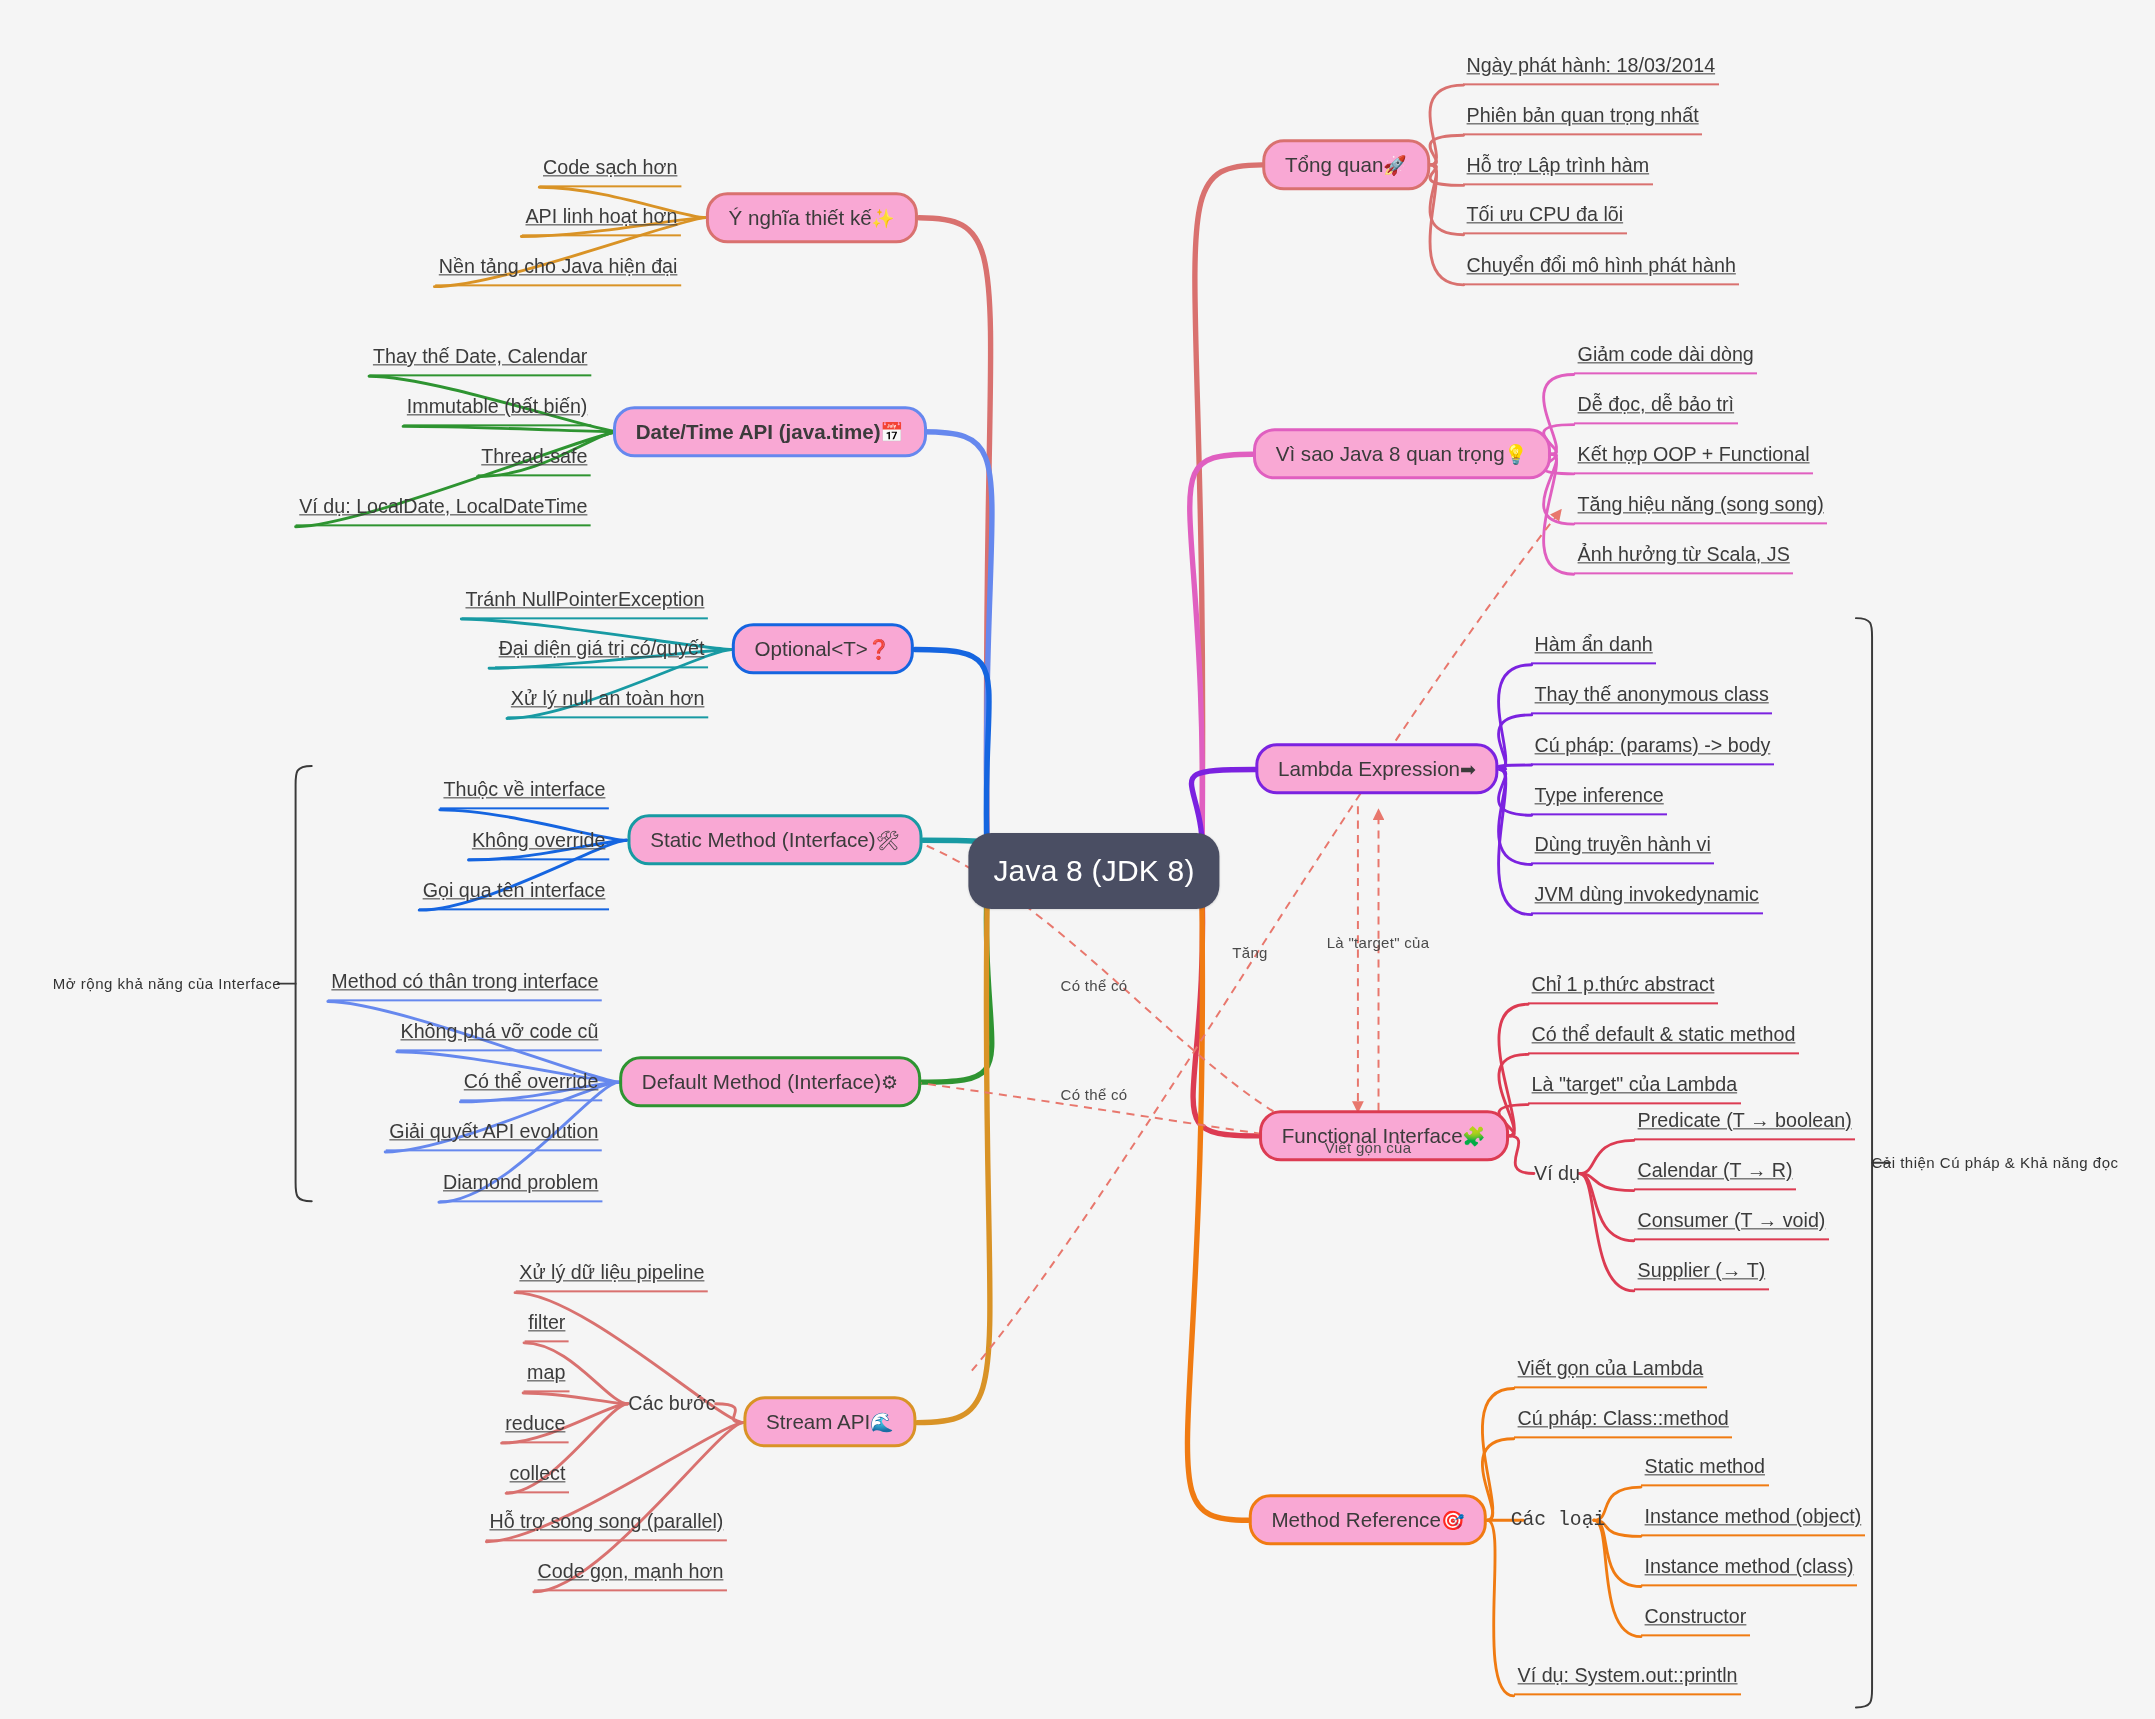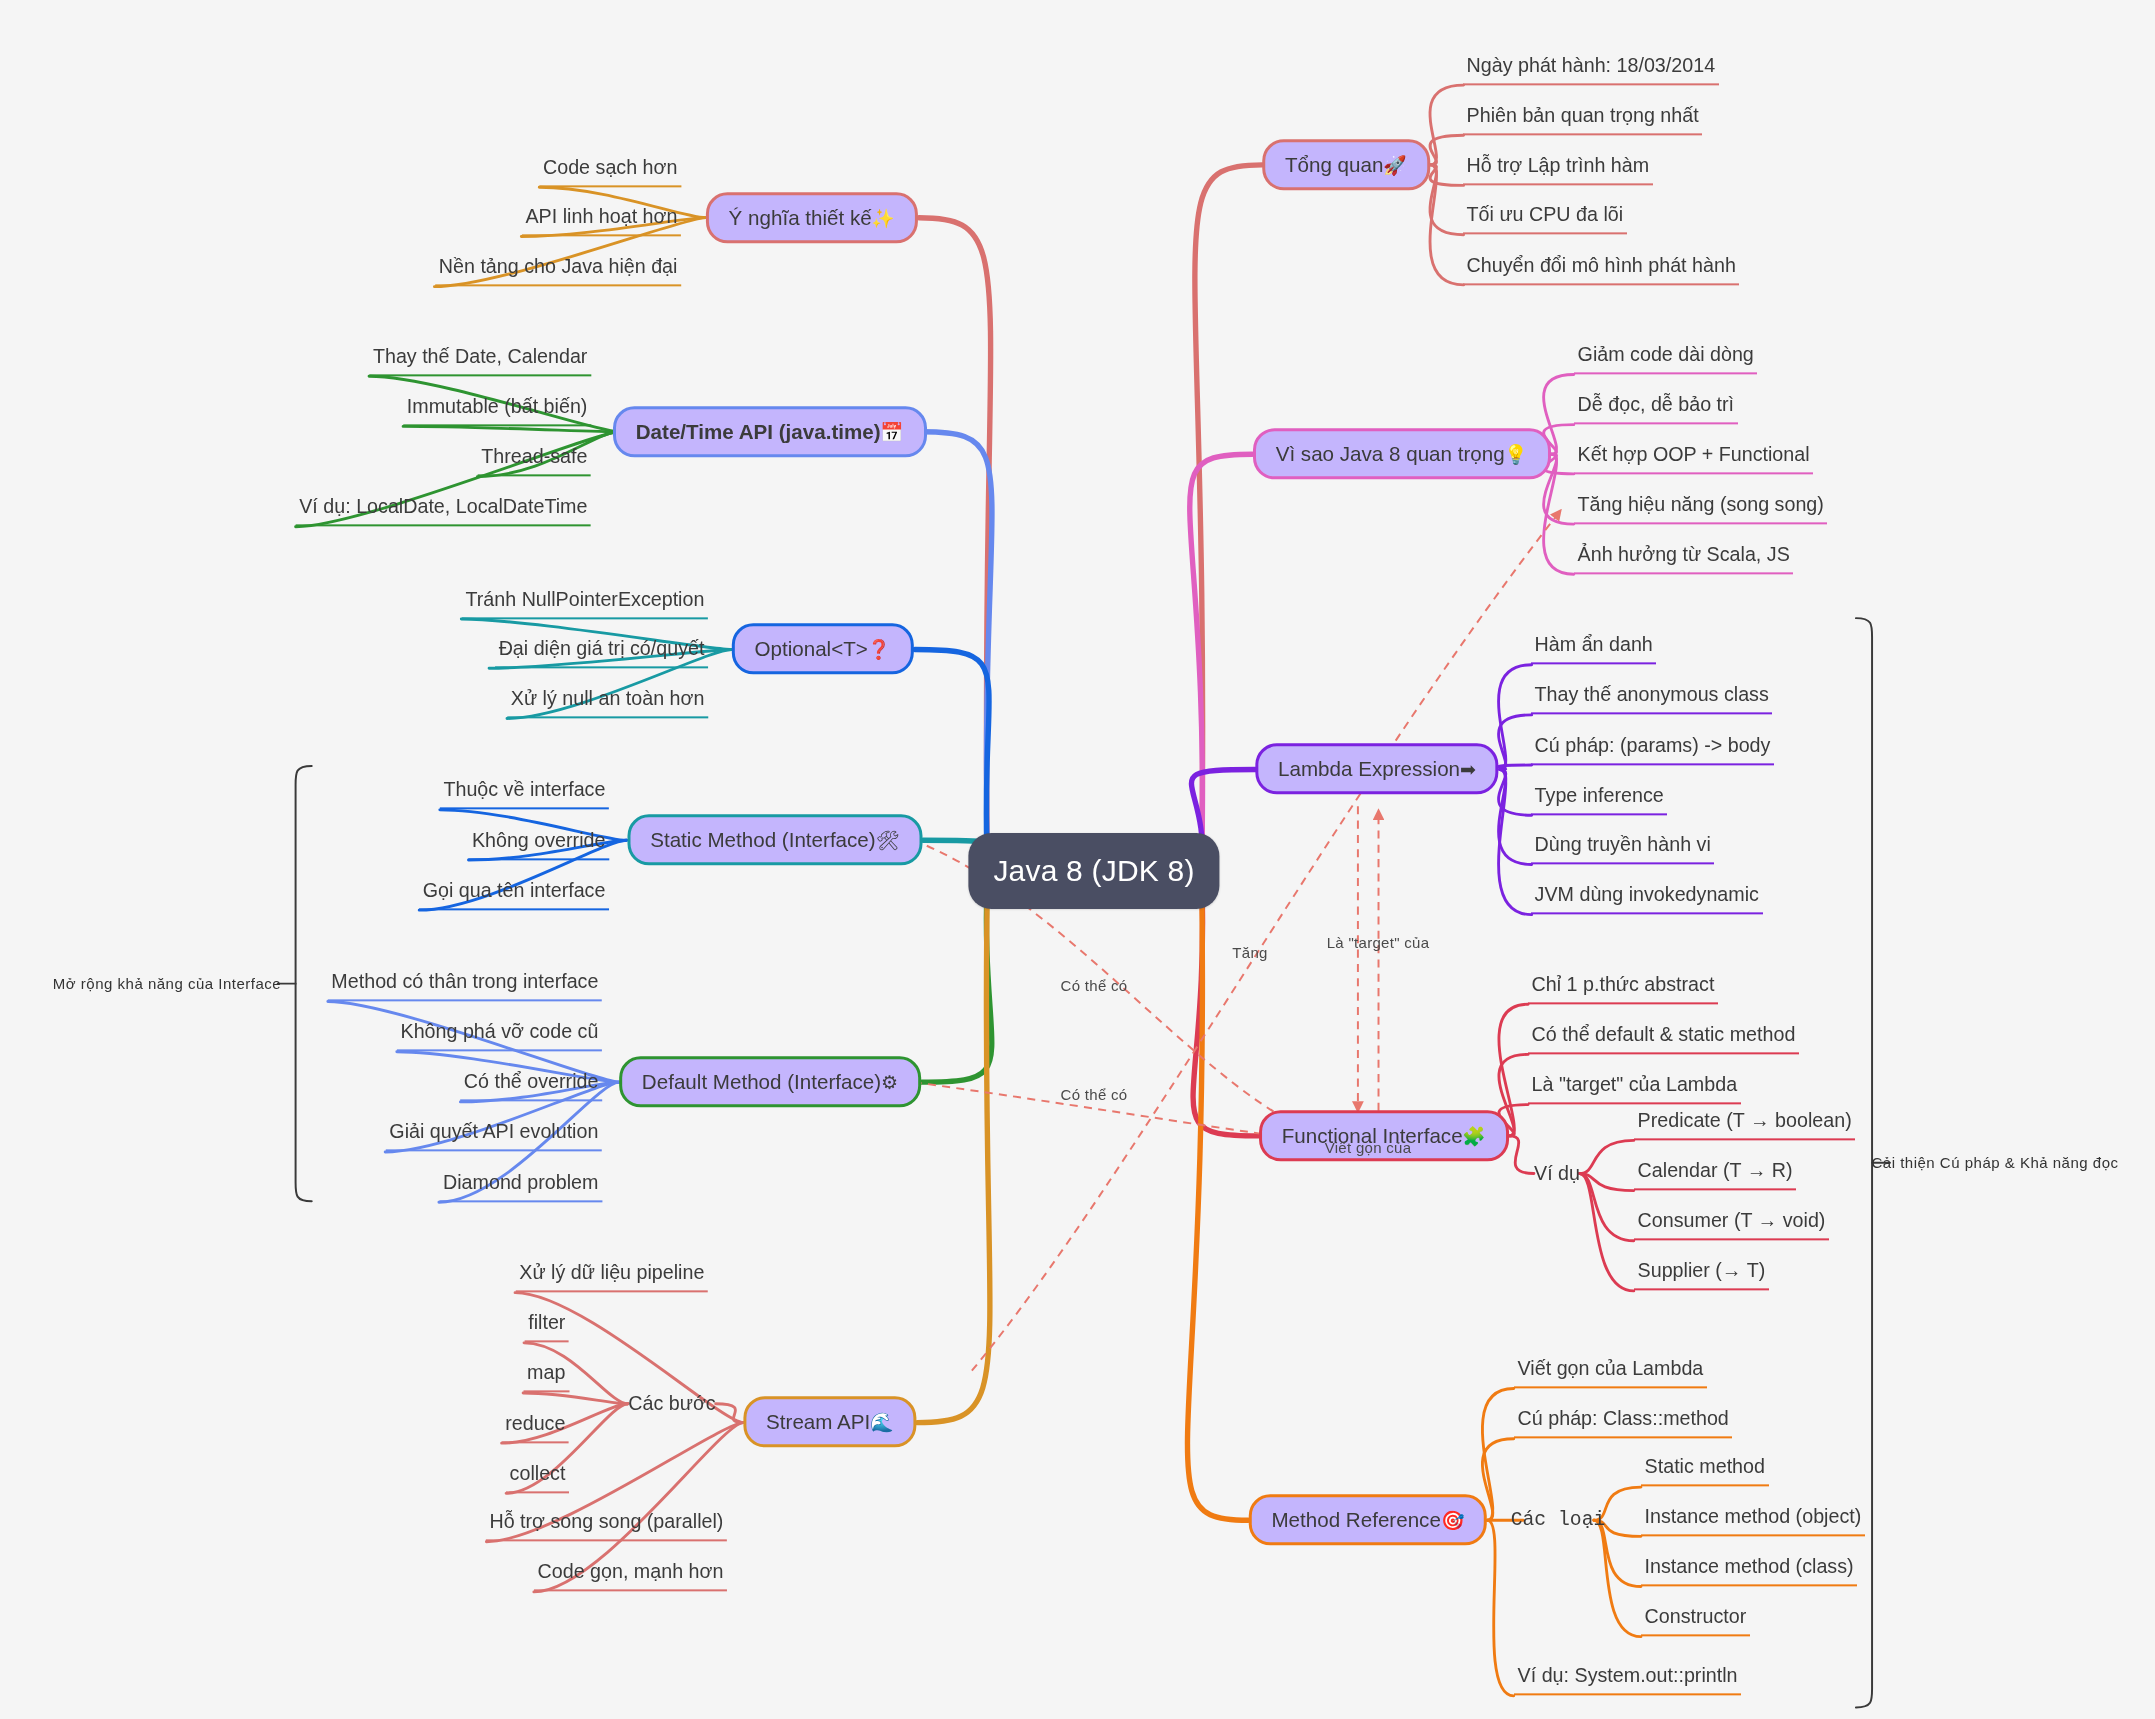--- a/index.html
+++ b/index.html
@@ -23,39 +23,40 @@
   .rootnode{
     background:#4a4e63;
     color:#ffffff;
     border-radius:23px;
     padding:21px 25px;
     font-size:30px;
     letter-spacing:0.2px;
     box-shadow:0 0.9px 1.8px rgba(0,0,0,.10);
   }
   .mainnode{
-    background:#c4b5fd;
+    background:#f9a8d4;
     border:3.6px solid #999;
     border-radius:21.5px;
     padding:10.7px 19.7px;
     font-size:20.6px;
     color:#3b3b3b;
   }
   .emoji{font-family:"DejaVu Sans",sans-serif;font-size:19px;}
 
   
   .leaf{
     position:absolute;
     transform:translate(0,-50%);
     white-space:nowrap;
     font-size:19.7px;
     color:#3b3b3b;
     padding:0 3.6px 6.3px 3.6px;
     border-bottom:2.7px solid #999;
     box-sizing:border-box;
+    text-decoration:underline;
   }
   .leaf.right{transform:translate(0,-50%);}
   .leaf.left{transform:translate(-100%,-50%);}
 
   
   .plain{
     position:absolute;
     transform:translate(-50%,-50%);
     white-space:nowrap;
     font-size:19.7px;

